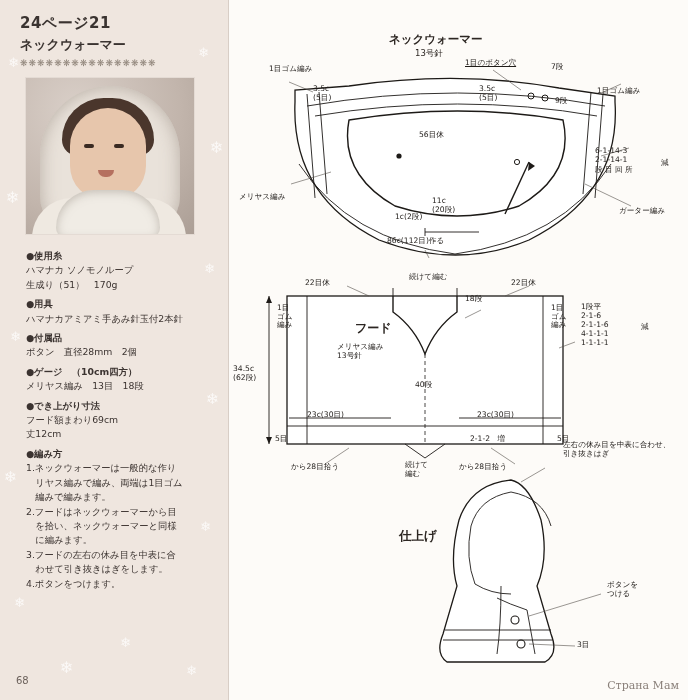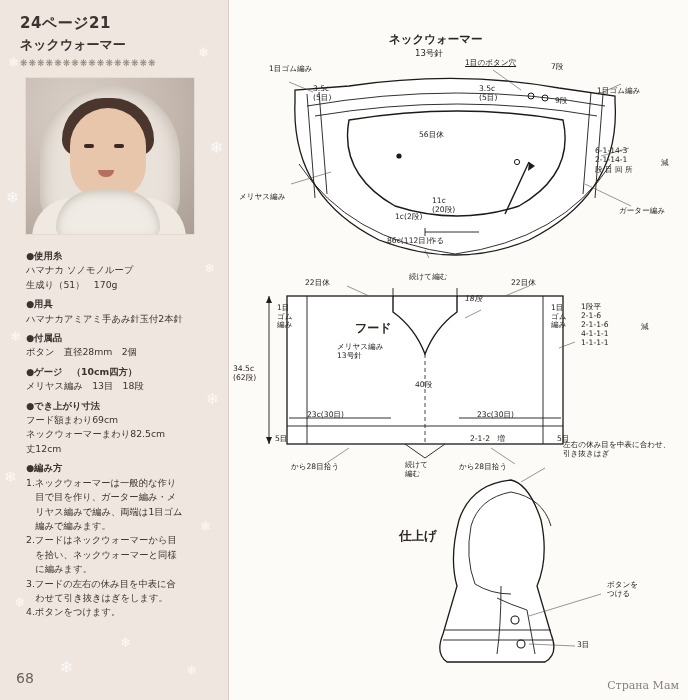--- a/index.html
+++ b/index.html
@@ -78,21 +78,21 @@
     background:#efe9e1;border-radius:40px 40px 0 0;
   }
   
   .txt{
     position:absolute;left:26px;top:244px;width:188px;
     font-size:9.3px;line-height:1.55;color:#3b3330;
   }
   .txt .hd{font-weight:bold;margin-top:5px;}
   .txt .ln{white-space:pre-wrap;}
   .page-num{
-    position:absolute;left:16px;bottom:14px;font-size:14px;color:#6c625c;margin-top:24px;
+    position:absolute;left:16px;bottom:14px;font-size:10px;color:#6c625c;margin-top:24px;
   }
   .watermark{
     position:absolute;right:10px;bottom:8px;font-size:11px;color:#8a807a;
     font-family:"DejaVu Serif","Liberation Serif",serif;
   }
   
   .r-title{
     position:absolute;font-size:11.5px;font-weight:bold;color:#2c2622;white-space:nowrap;
   }
   .r-sub{position:absolute;font-size:8.5px;color:#2c2622;white-space:nowrap;}
@@ -148,25 +148,23 @@
         <div class="ln">ハマナカ ソノモノループ</div>
         <div class="ln">生成り（51）　170g</div>
         <div class="hd">●用具</div>
         <div class="ln">ハマナカアミアミ手あみ針玉付2本針</div>
         <div class="hd">●付属品</div>
         <div class="ln">ボタン　直径28mm　2個</div>
         <div class="hd">●ゲージ　（10cm四方）</div>
         <div class="ln">メリヤス編み　13目　18段</div>
         <div class="hd">●でき上がり寸法</div>
         <div class="ln">フード額まわり69cm</div>
-        <div class="ln">ネックウォーマーまわり82.5cm</div>
         <div class="ln">丈12cm</div>
         <div class="hd">●編み方</div>
         <div class="ln">1.ネックウォーマーは一般的な作り</div>
-        <div class="ln">　目で目を作り、ガーター編み・メ</div>
         <div class="ln">　リヤス編みで編み、両端は1目ゴム</div>
         <div class="ln">　編みで編みます。</div>
         <div class="ln">2.フードはネックウォーマーから目</div>
         <div class="ln">　を拾い、ネックウォーマーと同様</div>
         <div class="ln">　に編みます。</div>
         <div class="ln">3.フードの左右の休み目を中表に合</div>
         <div class="ln">　わせて引き抜きはぎをします。</div>
         <div class="ln">4.ボタンをつけます。</div>
       </div>
 
@@ -265,21 +263,21 @@
       <path class="lnThin" d="M300,18 L276,28"></path>
       <path class="lnThin" d="M252,42 L236,50"></path>
       <path class="lnThin" d="M346,74 L330,80"></path>
       <path class="lnThin" d="M96,196 L120,180"></path>
       <path class="lnThin" d="M286,196 L262,180"></path>
     </svg>
 
     <div class="lbl" style="left:76px;top:278px;">22目休</div>
     <div class="lbl" style="left:180px;top:272px;">続けて編む</div>
     <div class="lbl" style="left:282px;top:278px;">22目休</div>
-    <div class="lbl" style="left:236px;top:294px;font-style:italic;">18段</div>
+    <div class="lbl" style="left:236px;top:294px;">18段</div>
     <div class="lbl" style="left:48px;top:304px;white-space:pre-line;line-height:1.15;">1目
 ゴム
 編み</div>
     <div class="lbl" style="left:322px;top:304px;white-space:pre-line;line-height:1.15;">1目
 ゴム
 編み</div>
     <div class="lbl" style="left:352px;top:302px;white-space:pre-line;line-height:1.2;">1段平
 2-1-6
 2-1-1-6
 4-1-1-1

